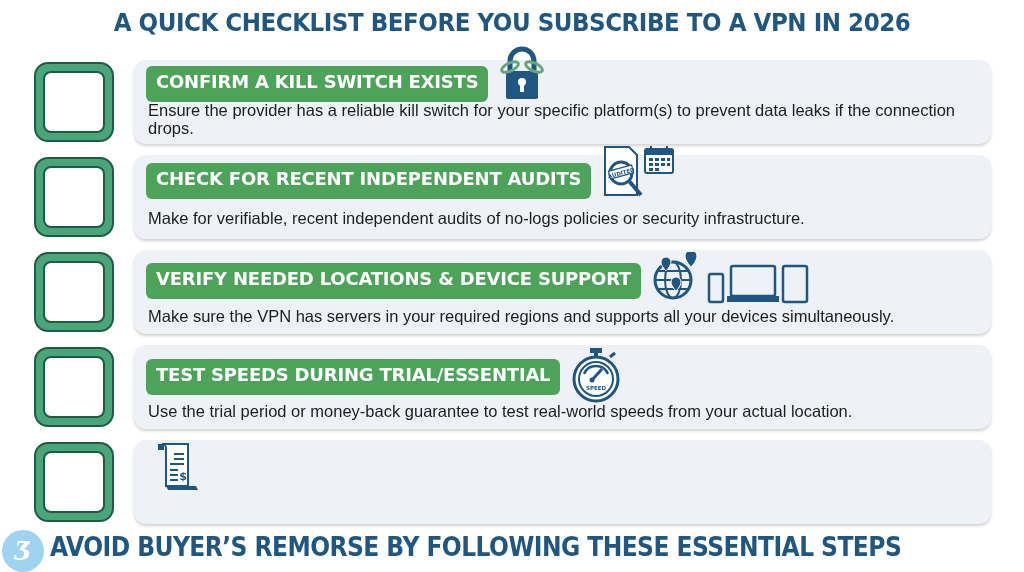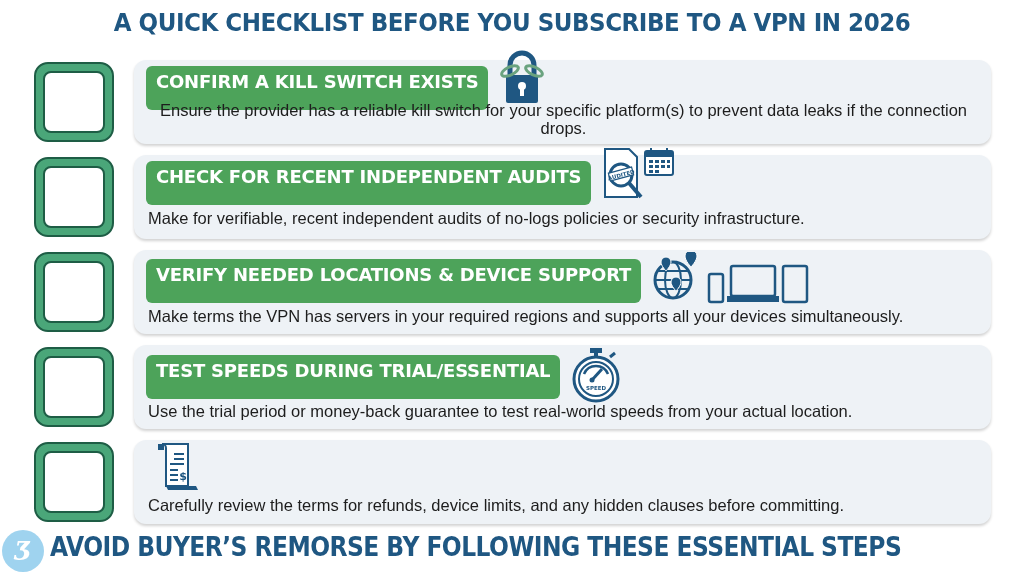--- a/index.html
+++ b/index.html
@@ -41,21 +41,21 @@
   }
   .card-head {
     position: absolute; left: 12px; top: 6px;
     display: flex; align-items: center;
   }
   .pill {
     background: #4da35a;
     color: #ffffff;
     font-family: "DejaVu Sans", sans-serif;
     font-weight: bold; font-size: 18px;
-    height: 44px; line-height: 32px;
+    height: 36px; line-height: 32px;
     padding: 0 10px;
     border-radius: 6px;
     white-space: nowrap;
     letter-spacing: -0.2px;
   }
   .icon-wrap { margin-left: 10px; display: flex; align-items: center; }
   .card-desc {
     position: absolute; left: 14px; top: 44px; right: 12px;
     font-family: "Liberation Sans", sans-serif;
     font-size: 16.5px; line-height: 18px;
@@ -98,21 +98,21 @@
         <svg width="48" height="56" viewBox="0 0 48 56">
           <path d="M12 26 V16 a12 12 0 0 1 24 0 V26" fill="none" stroke="#1f5782" stroke-width="5"></path>
           <rect x="8" y="26" width="32" height="28" rx="2" fill="#1f5782"></rect>
           <circle cx="24" cy="37" r="4" fill="#fff"></circle>
           <rect x="22" y="38" width="4" height="9" fill="#fff"></rect>
           <ellipse cx="12" cy="22" rx="9" ry="4" fill="none" stroke="#6aa37f" stroke-width="3" transform="rotate(-25 12 22)"></ellipse>
           <ellipse cx="36" cy="22" rx="9" ry="4" fill="none" stroke="#6aa37f" stroke-width="3" transform="rotate(25 36 22)"></ellipse>
         </svg>
       </div>
     </div>
-    <div class="card-desc" style="top:41px;text-align:center;">Ensure the provider has a reliable kill switch for your specific platform(s) to prevent data leaks if the connection drops.</div>
+    <div class="card-desc" style="top:41px;">Ensure the provider has a reliable kill switch for your specific platform(s) to prevent data leaks if the connection drops.</div>
   </div>
 </div>
 
 <div class="row" style="top:151px;">
   <div class="checkbox">
       <div class="checkbox-inner"></div>
     </div>
   <div class="card">
     <div class="card-head">
       <div class="pill">CHECK FOR RECENT INDEPENDENT AUDITS</div>
@@ -163,21 +163,21 @@
           <path d="M10 10 a5 5 0 1 1 10 0 c0 4 -5 9 -5 9 s-5 -5 -5 -9z" fill="#1f5782" stroke="#fff" stroke-width="1"></path>
           <path d="M34 4 a6 6 0 1 1 12 0 c0 5 -6 11 -6 11 s-6 -6 -6 -11z" fill="#1f5782" stroke="#fff" stroke-width="1"></path>
           <path d="M20 30 a5 5 0 1 1 10 0 c0 4 -5 9 -5 9 s-5 -5 -5 -9z" fill="#1f5782" stroke="#fff" stroke-width="1"></path>
           <rect x="58" y="22" width="14" height="28" rx="2" fill="none" stroke="#1f5782" stroke-width="2.5"></rect>
           <rect x="80" y="14" width="44" height="30" rx="2" fill="none" stroke="#1f5782" stroke-width="2.5"></rect>
           <rect x="76" y="44" width="52" height="6" fill="#1f5782"></rect>
           <rect x="132" y="14" width="24" height="36" rx="2" fill="none" stroke="#1f5782" stroke-width="2.5"></rect>
         </svg>
       </div>
     </div>
-    <div class="card-desc" style="top:57px;">Make terms the VPN has servers in your required regions and supports all your devices simultaneously.</div>
+    <div class="card-desc" style="top:57px;">Make sure the VPN has servers in your required regions and supports all your devices simultaneously.</div>
   </div>
 </div>
 
 <div class="row" style="top:341px;">
   <div class="checkbox">
       <div class="checkbox-inner"></div>
     </div>
   <div class="card">
     <div class="card-head">
       <div class="pill">TEST SPEEDS DURING TRIAL/ESSENTIAL</div>
@@ -213,20 +213,19 @@
           <line x1="18" y1="12" x2="28" y2="12" stroke="#1f5782" stroke-width="2"></line>
           <line x1="18" y1="17" x2="28" y2="17" stroke="#1f5782" stroke-width="2"></line>
           <line x1="14" y1="22" x2="28" y2="22" stroke="#1f5782" stroke-width="2"></line>
           <line x1="14" y1="28" x2="22" y2="28" stroke="#1f5782" stroke-width="2"></line>
           <line x1="14" y1="33" x2="22" y2="33" stroke="#1f5782" stroke-width="2"></line>
           <line x1="14" y1="38" x2="22" y2="38" stroke="#1f5782" stroke-width="2"></line>
           <text x="27" y="38" font-size="11" font-family="DejaVu Sans, sans-serif" font-weight="bold" fill="#1f5782" text-anchor="middle">$</text>
         </svg>
       </div>
     </div>
-    <div class="card-desc" style="top:56px;">Carefully review the terms for refunds, device limits, and any hidden clauses before committing.</div>
   </div>
 </div>
 
 <div class="footer">
   <div class="logo">Ʒ</div>
   <div class="footer-text">AVOID BUYER’S REMORSE BY FOLLOWING THESE ESSENTIAL STEPS</div>
 </div>
 
 </body></html>

